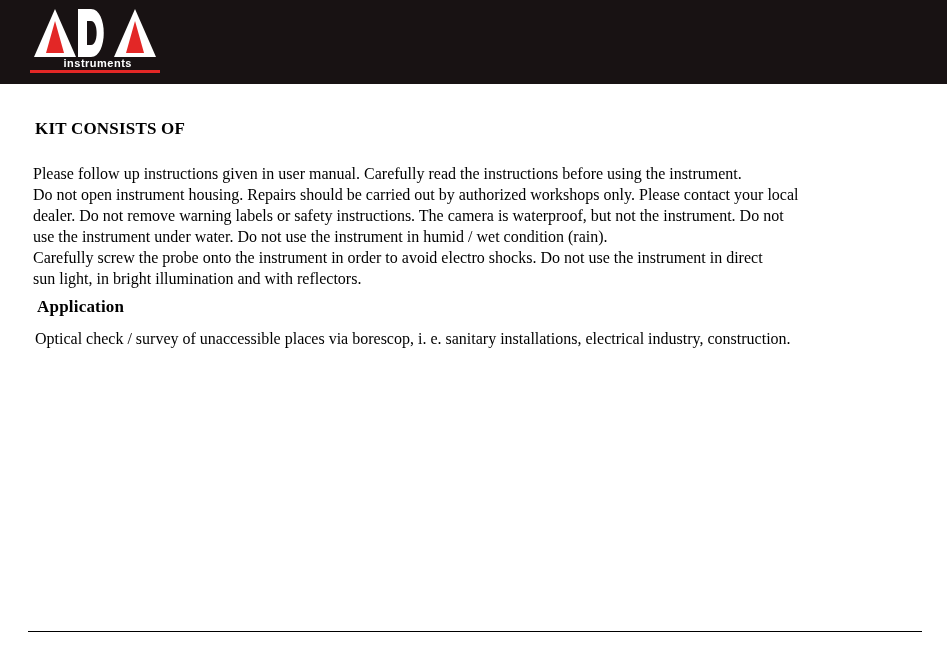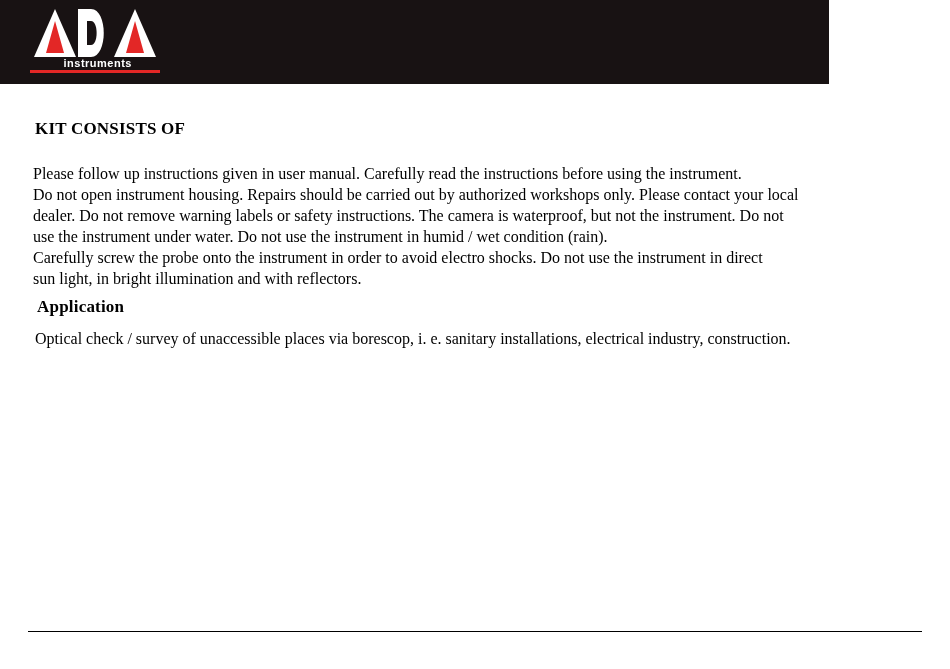--- a/index.html
+++ b/index.html
@@ -14,24 +14,23 @@
     background: #ffffff;
     overflow: hidden;
     font-family: "Liberation Serif", serif;
     color: #000000;
   }
   
   .topbar {
     position: absolute;
     top: 0;
     left: 0;
-    width: 793px;
+    width: 947px;
     height: 84px;
     background: #181213;
-    padding-left: 36px;
   }
   .logo {
     position: absolute;
     top: 7px;
     left: 30px;
     width: 130px;
   }
   .logo svg {
     display: block;
   }

